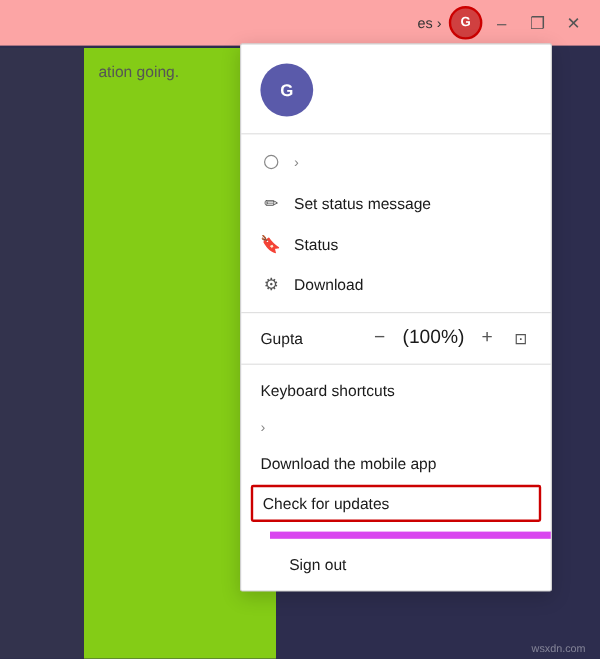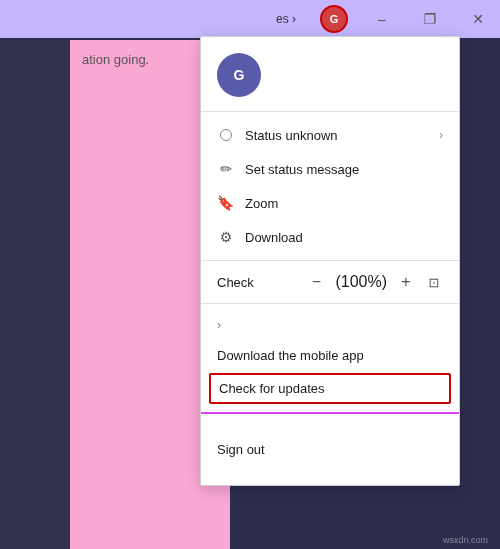--- a/index.html
+++ b/index.html
@@ -31,43 +31,43 @@
       background: #33334d;
     }
 
     
     .content-hint {
       position: absolute;
       top: 40px;
       left: 70px;
       width: 160px;
       height: 509px;
-      background: #f9a8d4;
+      background: #84cc16;
       display: flex;
       align-items: flex-start;
       padding: 12px;
     }
 
     .content-text {
       font-size: 13px;
       color: #555;
     }
 
     
     .titlebar {
       position: absolute;
       top: 0; left: 0;
       width: 500px;
       height: 38px;
-      background: #c4b5fd;
+      background: #fca5a5;
       display: flex;
       align-items: center;
       justify-content: flex-end;
       padding: 0 8px;
-      gap: 20px;
+      gap: 2px;
     }
 
     .titlebar-lang {
       font-size: 12px;
       color: #333;
       margin-right: 4px;
     }
 
     .titlebar-avatar {
       width: 28px;
@@ -258,22 +258,23 @@
 
     .menu-item.highlighted {
       border: 2px solid #cc0000;
       margin: 2px 8px;
       padding: 6px 8px;
       border-radius: 2px;
     }
 
     
     .signout-section {
-      border-top: 2px solid #d946ef;
-      padding: 20px 0;
+      border-top: 6px solid #d946ef;
+      padding: 6px 0;
+      margin-left: 24px;
     }
 
     
     .watermark {
       position: absolute;
       bottom: 4px;
       right: 12px;
       font-size: 9px;
       color: rgba(255,255,255,0.4);
     }
@@ -313,57 +314,59 @@
       <span class="profile-avatar-initials">G</span>
     </div>
   </div>
 
   <div class="menu-section">
 
     <div class="menu-item">
       <div class="menu-icon">
         <div class="status-dot"></div>
       </div>
-      <span class="menu-item-text">Status unknown</span>
       <span class="menu-chevron">›</span>
     </div>
 
     <div class="menu-item">
       <div class="menu-icon">✏</div>
       <span class="menu-item-text">Set status message</span>
     </div>
 
     <div class="menu-item">
       <div class="menu-icon">🔖</div>
-      <span class="menu-item-text">Zoom</span>
+      <span class="menu-item-text">Status</span>
     </div>
 
     <div class="menu-item">
       <div class="menu-icon">⚙</div>
       <span class="menu-item-text">Download</span>
     </div>
 
   </div>
 
   <div class="zoom-section">
-    <span class="zoom-label">Check</span>
+    <span class="zoom-label">Gupta</span>
     <div class="zoom-btn">
       <span>−</span>
     </div>
     <span class="zoom-value">(100%)</span>
     <div class="zoom-btn">
       <span>+</span>
     </div>
     <div class="zoom-fullscreen">
       <span>⊡</span>
     </div>
   </div>
 
   <div class="bottom-section">
 
+    <div class="menu-item">
+      <span class="menu-item-text">Keyboard shortcuts</span>
+    </div>
 
     <div class="menu-item">
       <span class="menu-chevron">›</span>
     </div>
 
     <div class="menu-item">
       <span class="menu-item-text">Download the mobile app</span>
     </div>
 
     <div class="menu-item highlighted">

